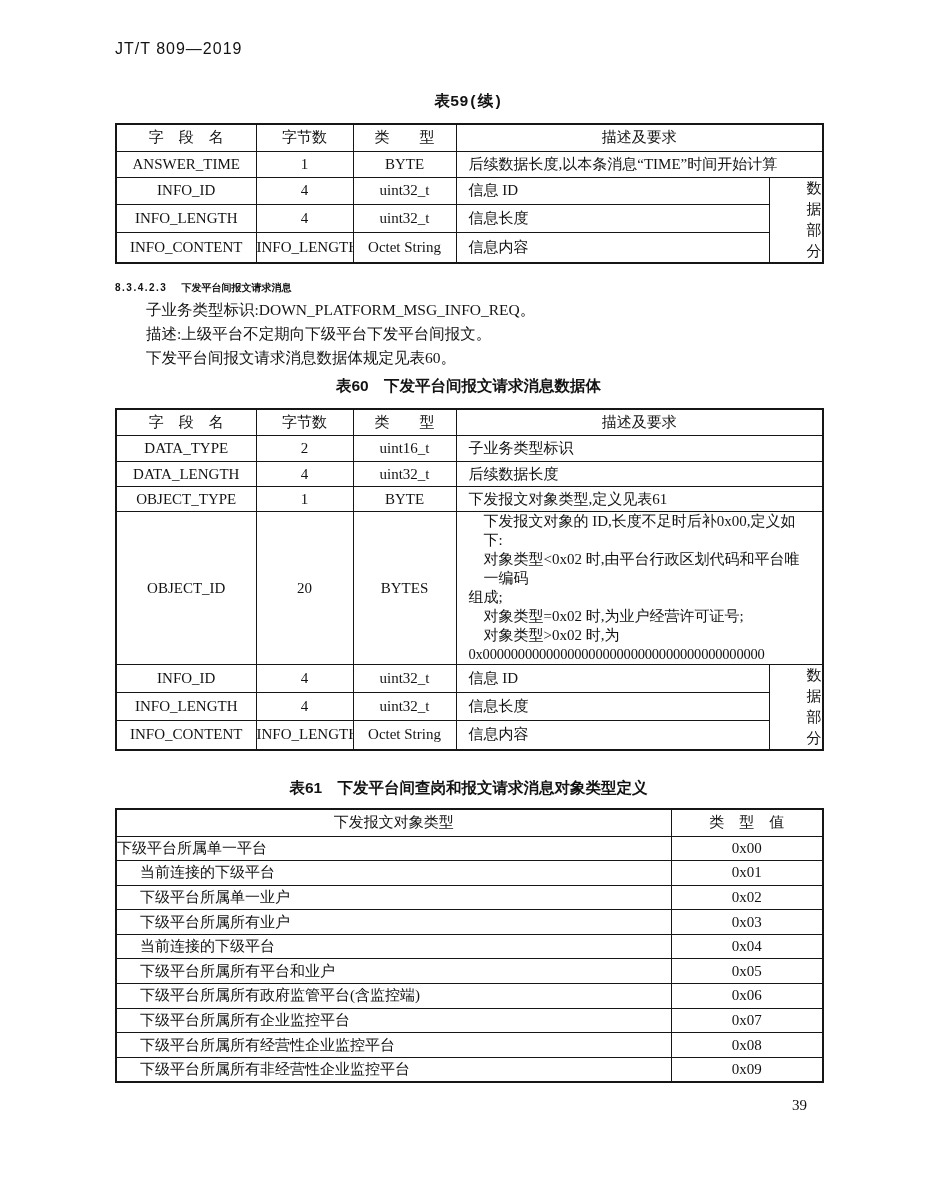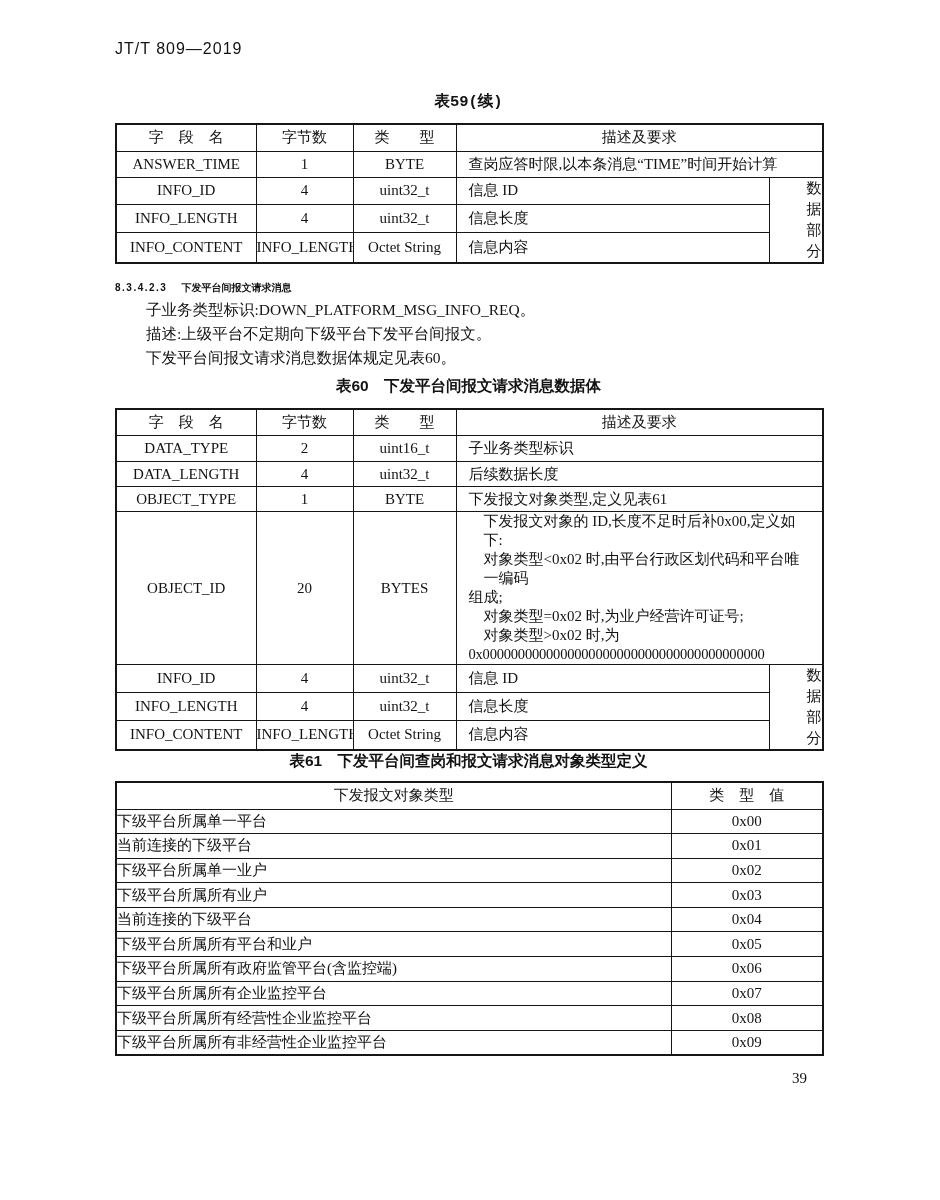--- a/index.html
+++ b/index.html
@@ -15,21 +15,21 @@
     font-family:"Liberation Sans","DejaVu Sans",sans-serif;
     font-size:16px;letter-spacing:1px;
   }
 
   .tcap{
     text-align:center;font-family:"Liberation Sans","DejaVu Sans",sans-serif;
     font-weight:bold;font-size:15.5px;
   }
   .cap59{margin-top:33px;font-family:Liberation Mono, monospace;}
   .cap60{margin-top:6px;}
-  .cap61{}
+  .cap61{margin-top:27px;}
 
   table{
     border-collapse:collapse;table-layout:fixed;width:707px;
     font-size:15px;border:2px solid #161616;margin-top:11px;
   }
   th,td{
     border:1px solid #161616;font-weight:normal;vertical-align:middle;
     overflow:hidden;padding:0;
   }
   .tc{text-align:center;}
@@ -44,21 +44,21 @@
   .sec{
     margin-top:17px;font-family:"Liberation Sans","DejaVu Sans",sans-serif;
     font-weight:bold;font-size:10px;
   }
   .sec .num{margin-right:14px;letter-spacing:1.5px;}
   .paras{margin-top:3px;}
   .para{font-size:15.5px;line-height:24px;text-indent:2em;margin:0;}
 
   .t61m{margin-top:9px;}
   .t61 .obj{text-align:left;}
-  .t61 .ind2{}
+  .t61 .ind2{padding-left:23px;}
 
   .pageno{margin-top:14px;text-align:right;padding-right:15px;font-size:15px;}
 </style>
 </head>
 <body>
 
 <div class="wrap">
 
   <div class="dochdr">JT/T 809—2019</div>
 
@@ -76,21 +76,21 @@
         <tr class="h27">
       <th class="tc">字　段　名</th>
       <th class="tc">字节数</th>
       <th class="tc">类　　型</th>
       <th class="tc" colspan="2">描述及要求</th>
     </tr>
     <tr class="h26">
       <td class="tc">ANSWER_TIME</td>
       <td class="tc">1</td>
       <td class="tc">BYTE</td>
-      <td class="desc" colspan="2">查岗应答时限,以本条消息“TIME”时间开始计算</td>
+      <td class="desc" colspan="2">后续数据长度,以本条消息“TIME”时间开始计算</td>
     </tr>
     <tr class="h25">
       <td class="tc">INFO_ID</td>
       <td class="tc">4</td>
       <td class="tc">uint32_t</td>
       <td class="desc">信息 ID</td>
       <td class="side" rowspan="3">数据
 部分</td>
     </tr>
     <tr class="h25">

